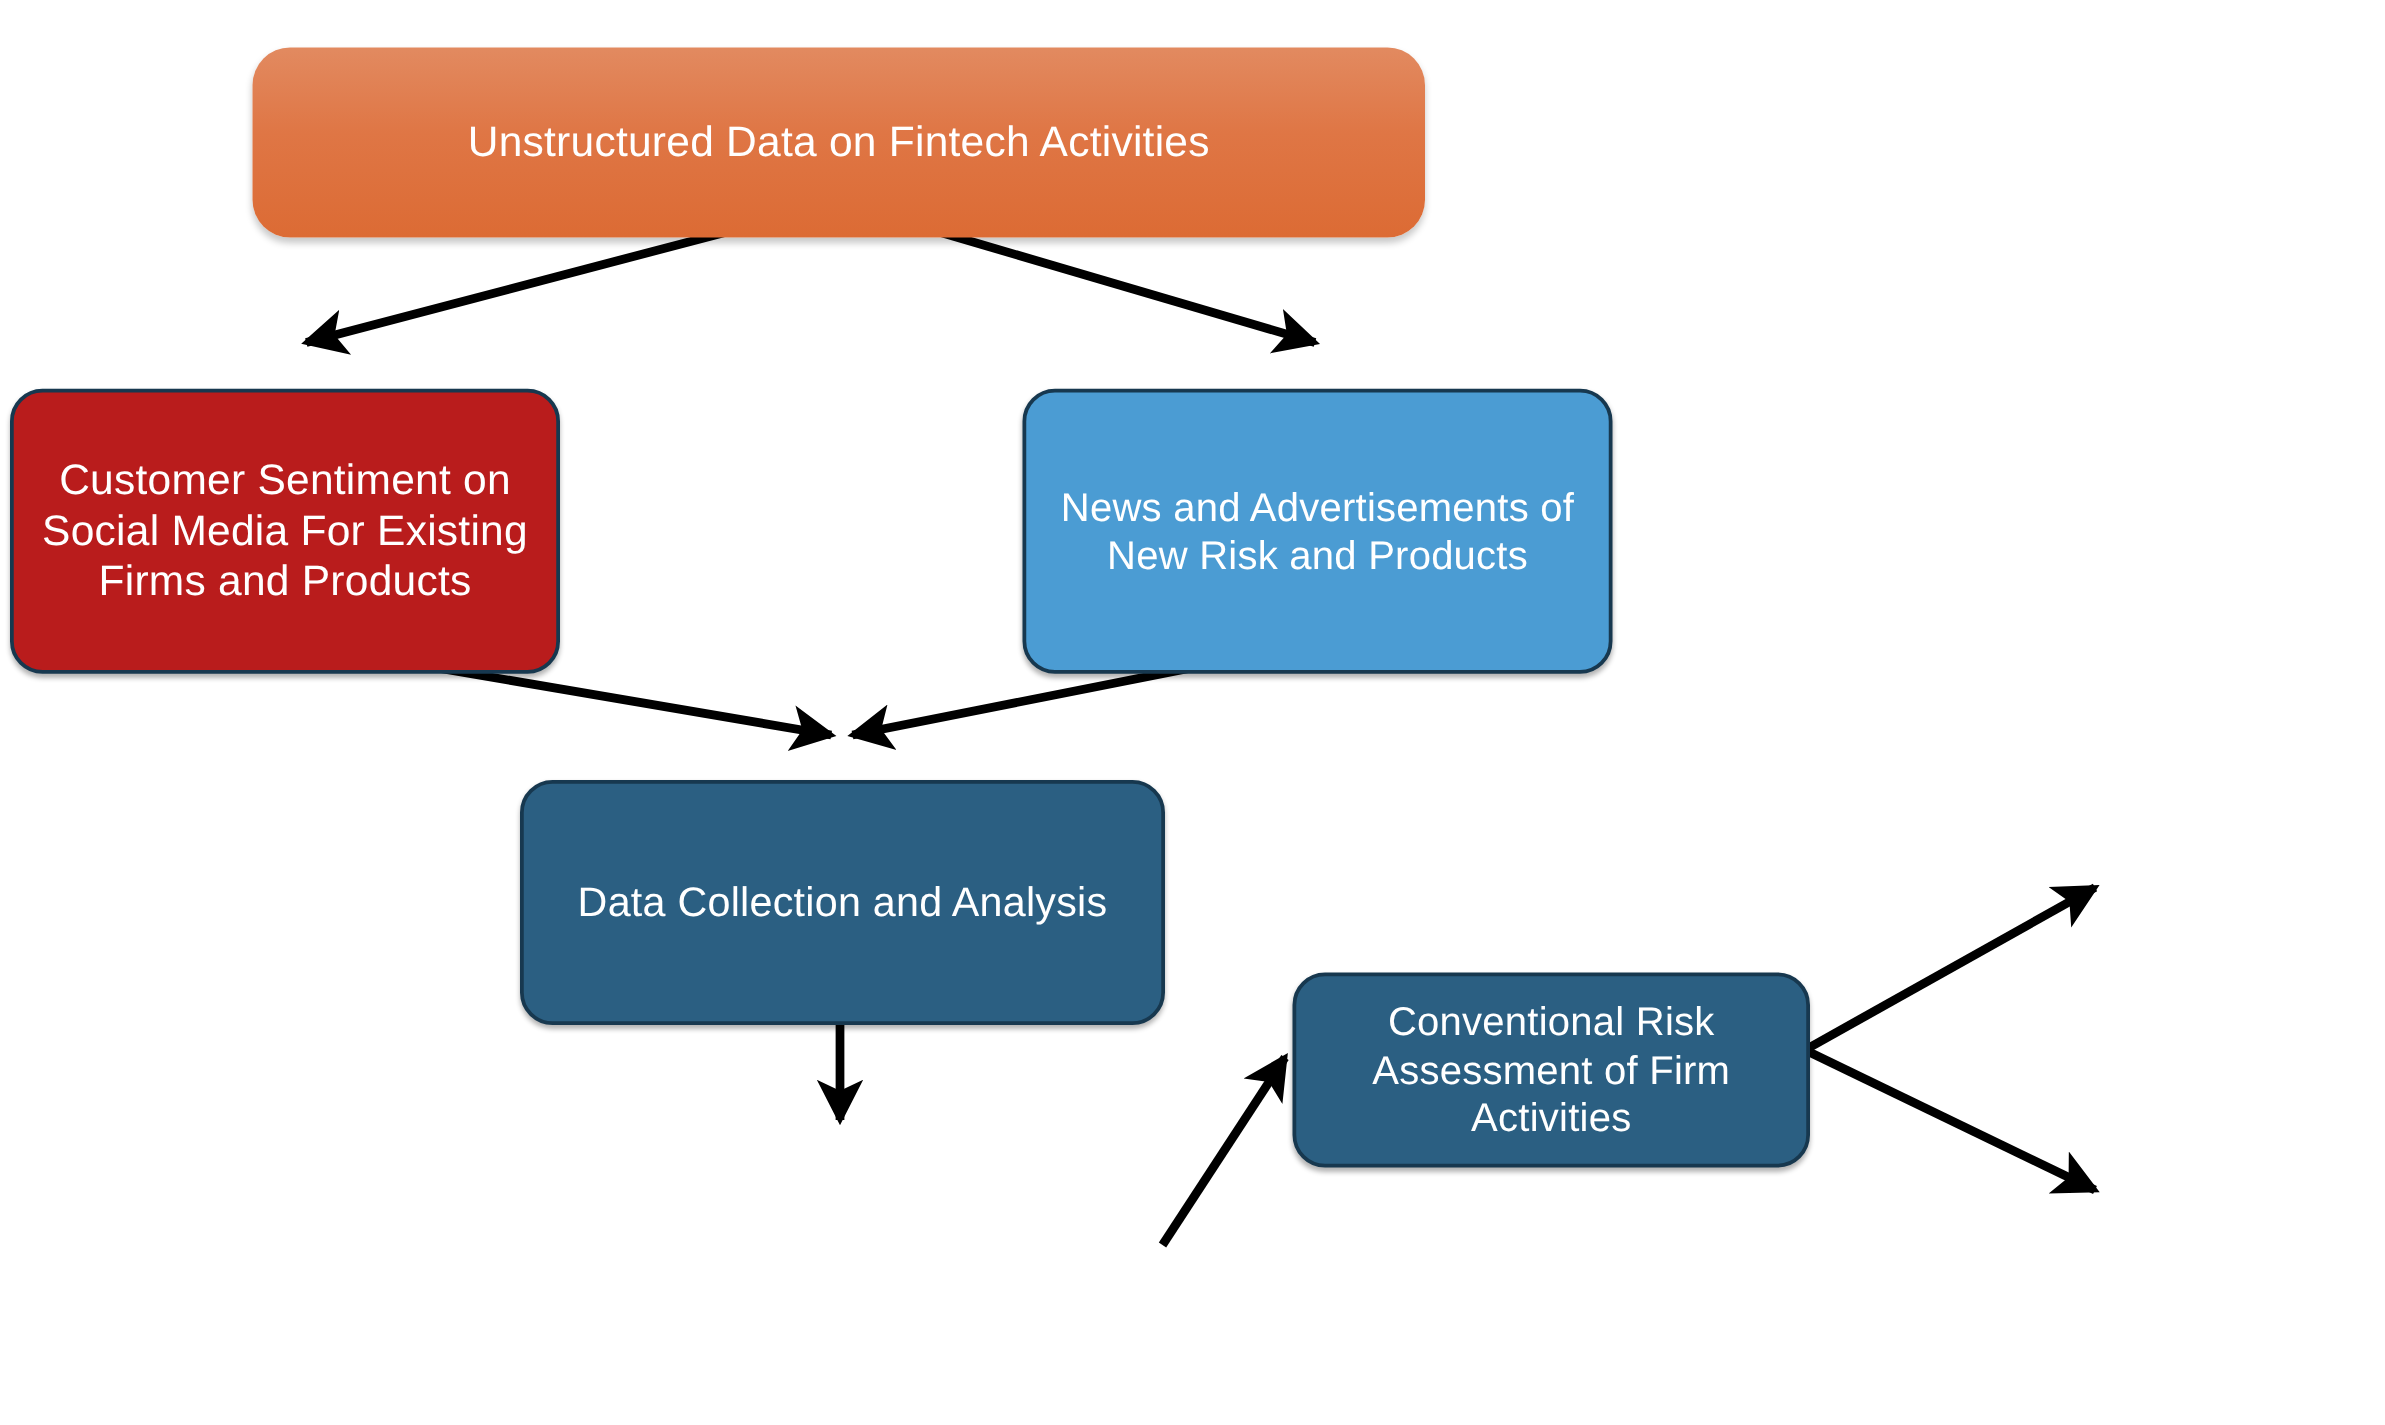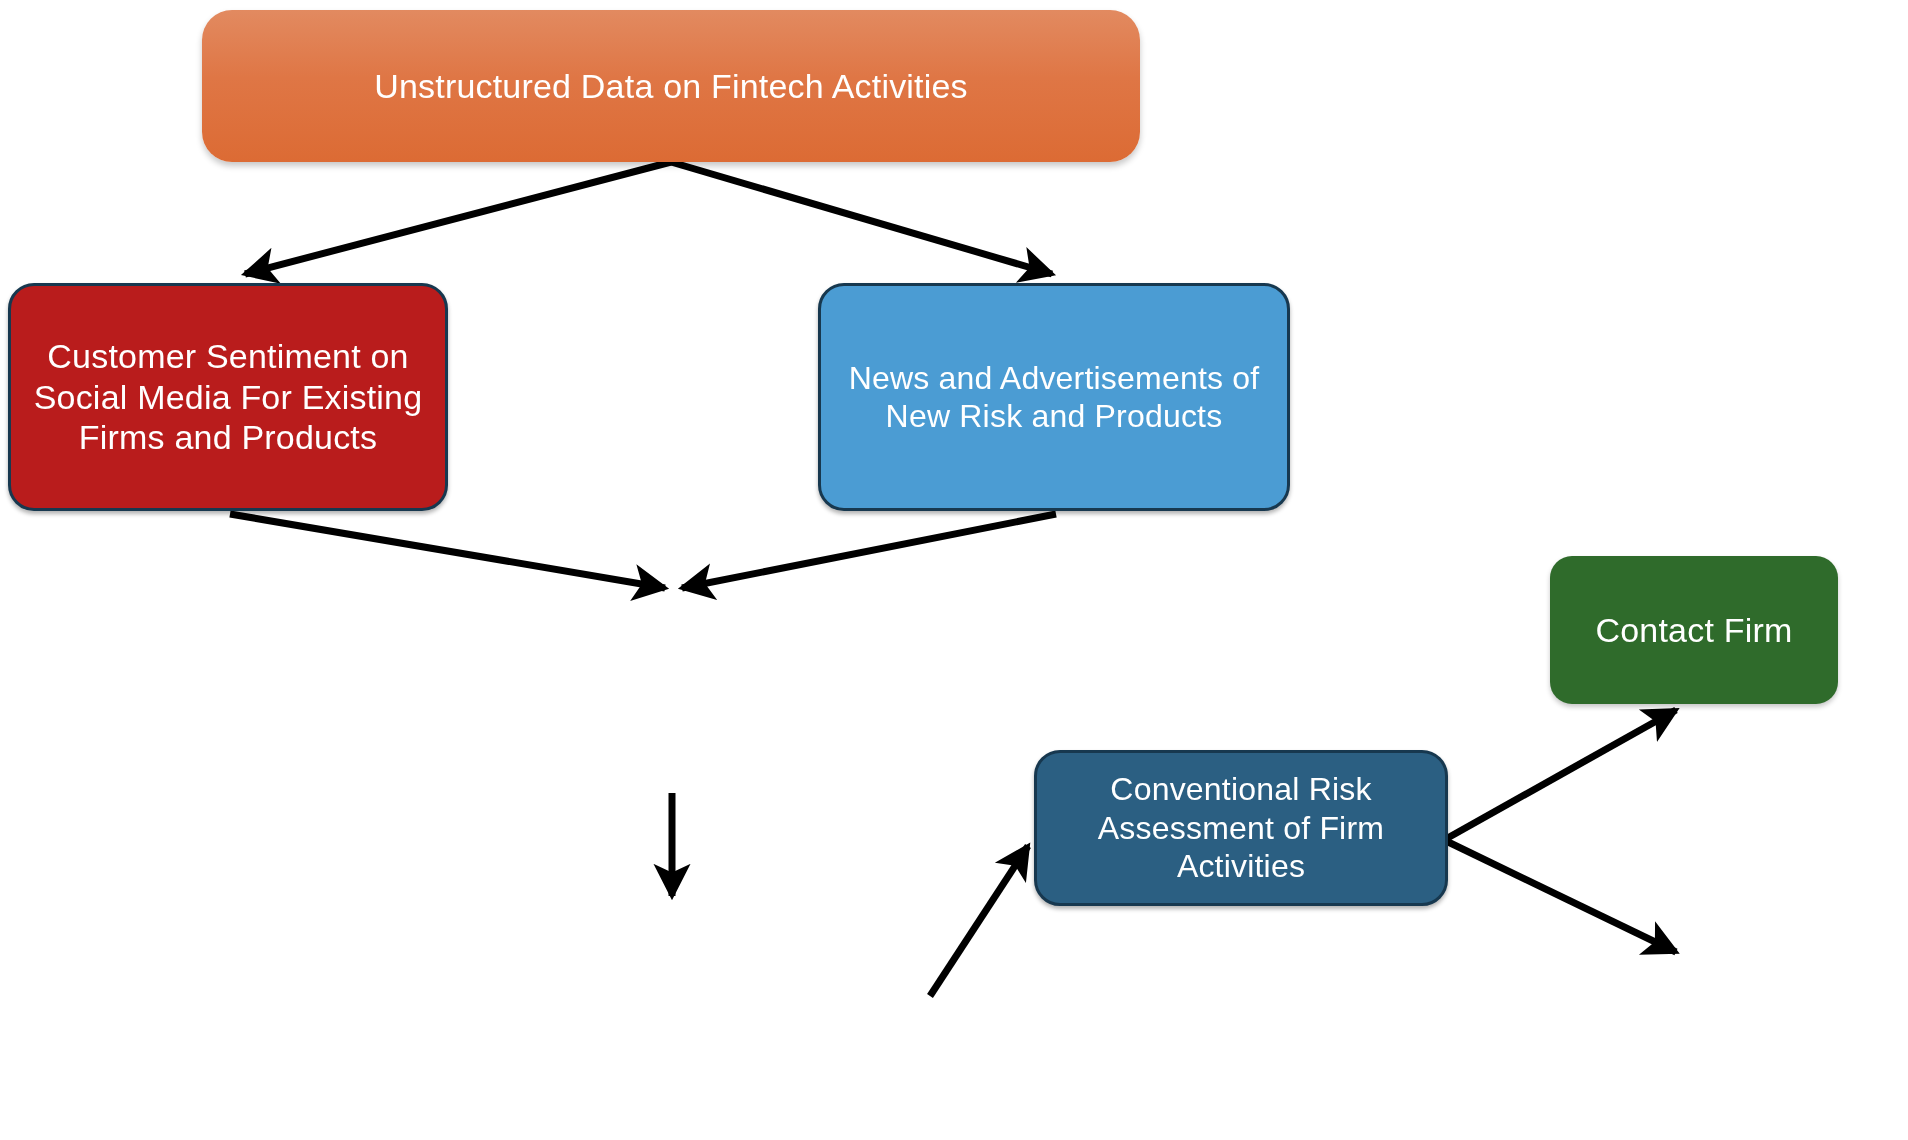--- a/index.html
+++ b/index.html
@@ -32,20 +32,21 @@
     align-items: center;
     justify-content: center;
     text-align: center;
     color: #ffffff;
     border-radius: 26px;
     line-height: 1.20;
     padding: 6px 14px;
     white-space: pre-line;
     letter-spacing: 0.2px;
     z-index: 2;
+    margin-top: 28px;
   }
   .node.outlined {
     border: 3px solid #17384f;
     box-shadow: 0 3px 4px rgba(0,0,0,0.30);
   }
   .node.plain {
     border: none;
     box-shadow: 0 3px 5px rgba(0,0,0,0.22);
   }
 </style>
@@ -81,22 +82,22 @@
   <div class="node" id="node-unstructured-data" style="left:202px; top:10px; width:938px; height:152px; font-size:34px;
               background:linear-gradient(180deg,#E28A60 0%,#DF7645 45%,#DC6B34 100%);
               border-radius:30px; box-shadow:0 4px 6px rgba(0,0,0,0.22);">Unstructured Data on Fintech Activities</div>
 
   <div class="node outlined" id="node-customer-sentiment" style="left:8px; top:283px; width:440px; height:228px; font-size:34px;
               background:#b91c1c;">Customer Sentiment on Social Media For Existing Firms and Products</div>
 
   <div class="node outlined" id="node-news-advertisements" style="left:818px; top:283px; width:472px; height:228px; font-size:32px;
               background:#4B9CD3;">News and Advertisements of New Risk and Products</div>
 
+  <div class="node outlined" id="node-data-collection" style="left:416px; top:596px; width:516px; height:196px; font-size:33px;
+              background:#2B5F82;">Data Collection and Analysis</div>
 
 
   <div class="node outlined" id="node-conventional-risk" style="left:1034px; top:750px; width:414px; height:156px; font-size:32px;
               background:#2B5F82;">Conventional Risk Assessment of Firm Activities</div>
 
-  <div class="node plain" id="node-contact-firm" style="left:1550px; top:556px; width:288px; height:148px; font-size:34px;
-              background:#2F6B2B; border-radius:22px;">Contact Firm</div>
 
 
 </div>
 
 </body></html>

